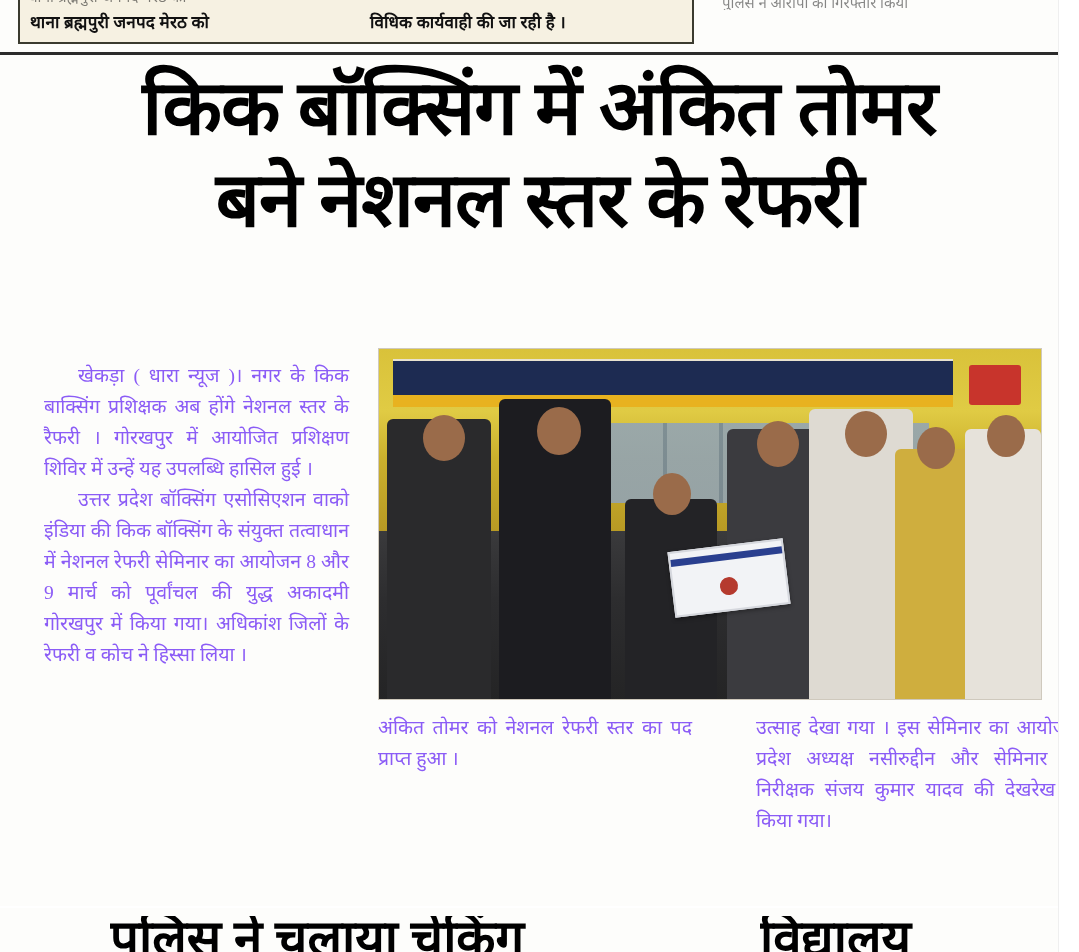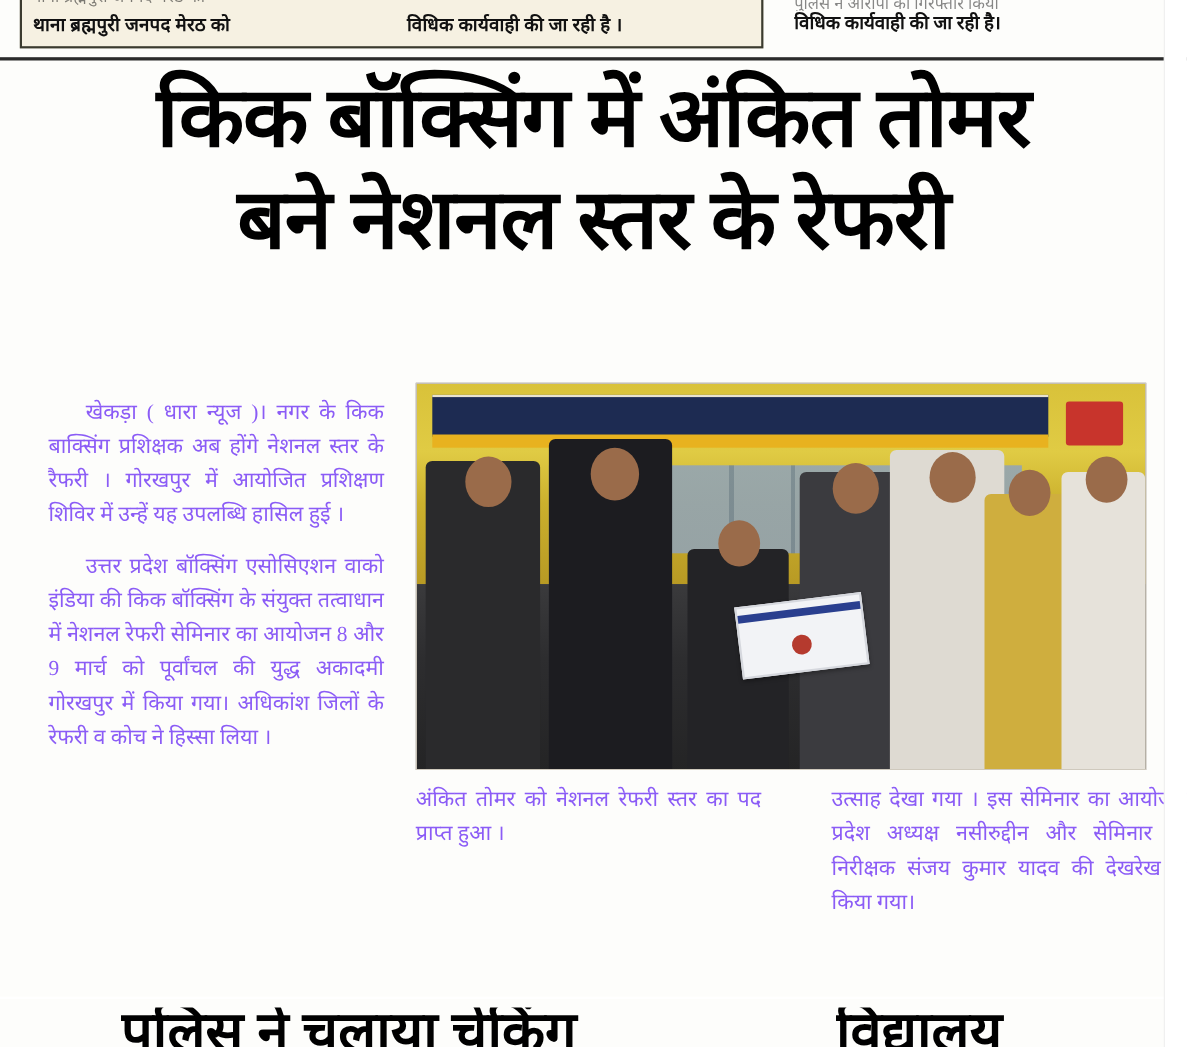--- a/index.html
+++ b/index.html
@@ -139,21 +139,21 @@
     font-size: 19.5px;
     line-height: 31px;
     text-align: justify;
     color: #8b5cf6;
     font-family: "Liberation Serif", serif;
   }
   .col p {
     margin: 0 0 0 0;
     text-indent: 34px;
   }
-  .col p + p { margin-top: 16px; }
+  .col p + p { margin-top: 0; }
 
   #col-left {
     left: 44px;
     top: 360px;
     width: 305px;
   }
   #col-mid {
     left: 378px;
     top: 712px;
     width: 314px;
@@ -280,21 +280,20 @@
     <div class="top-box">
       <div class="top-box-inner">
         <div class="top-line-clip">थाना ब्रह्मपुरी जनपद मेरठ को</div>
         <div class="top-line-main">
           <span class="seg-a">थाना  ब्रह्मपुरी  जनपद  मेरठ  को</span><span class="seg-b">विधिक कार्यवाही की जा रही है ।</span>
         </div>
       </div>
     </div>
     <div class="top-right">
       <div class="clip">पुलिस ने आरोपी को गिरफ्तार किया</div>
-      <div class="main">विधिक कार्यवाही की जा रही है।</div>
     </div>
   </div>
   <div class="rule-under-top"></div>
 
   <div class="headline">
     <div class="l1">किक बॉक्सिंग में अंकित तोमर</div>
     <div class="l2">बने नेशनल स्तर के रेफरी</div>
   </div>
 
   <div class="photo">

